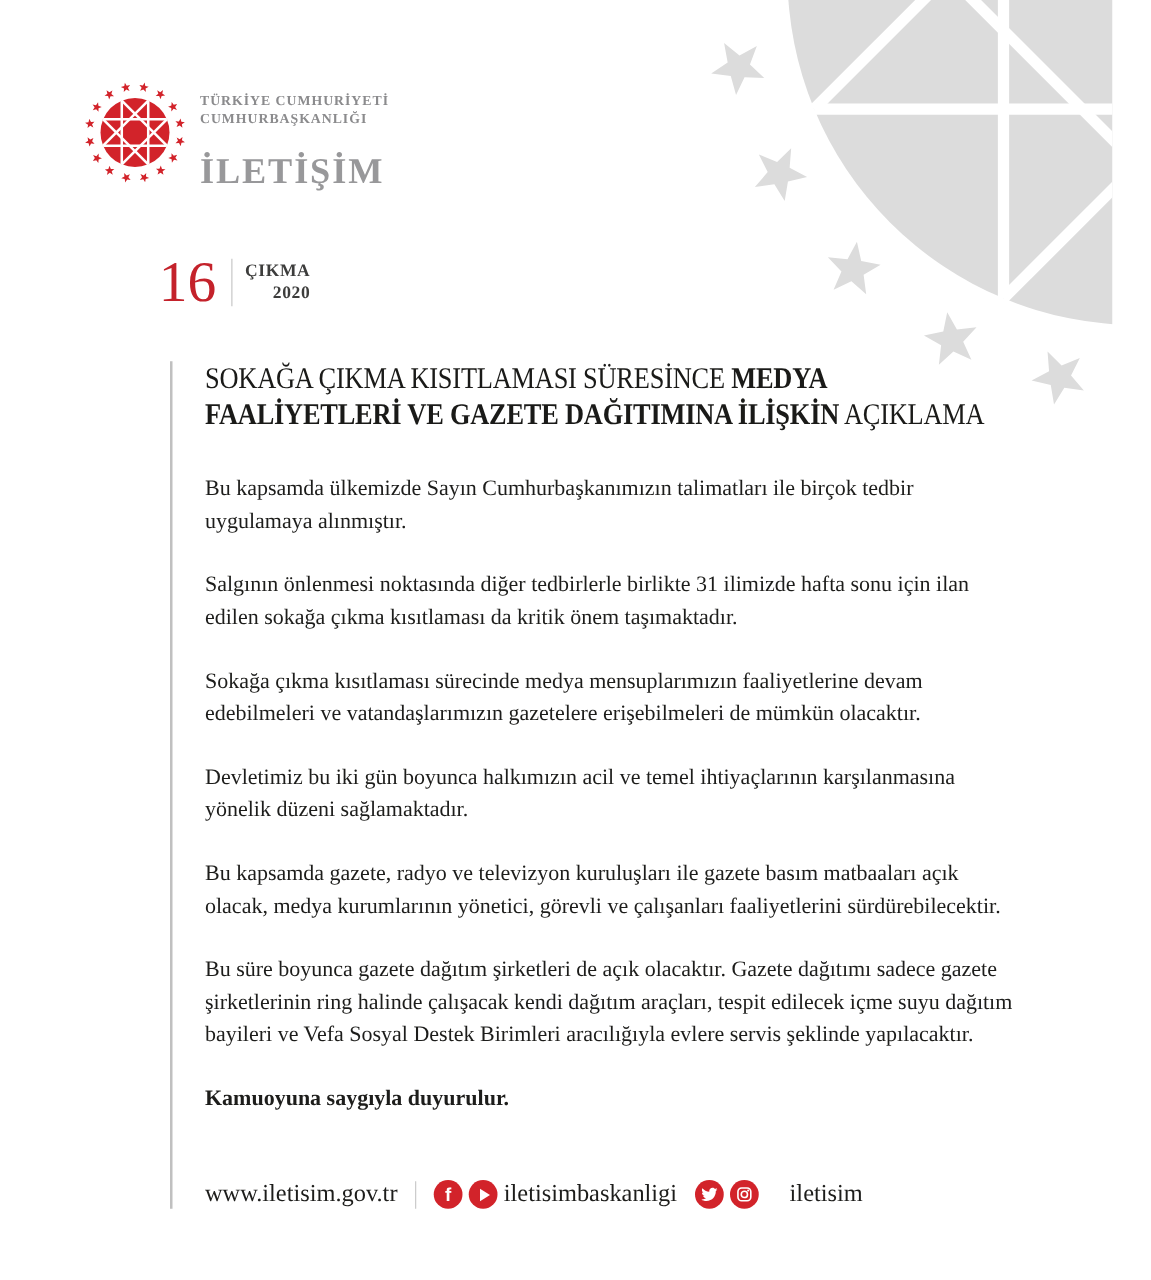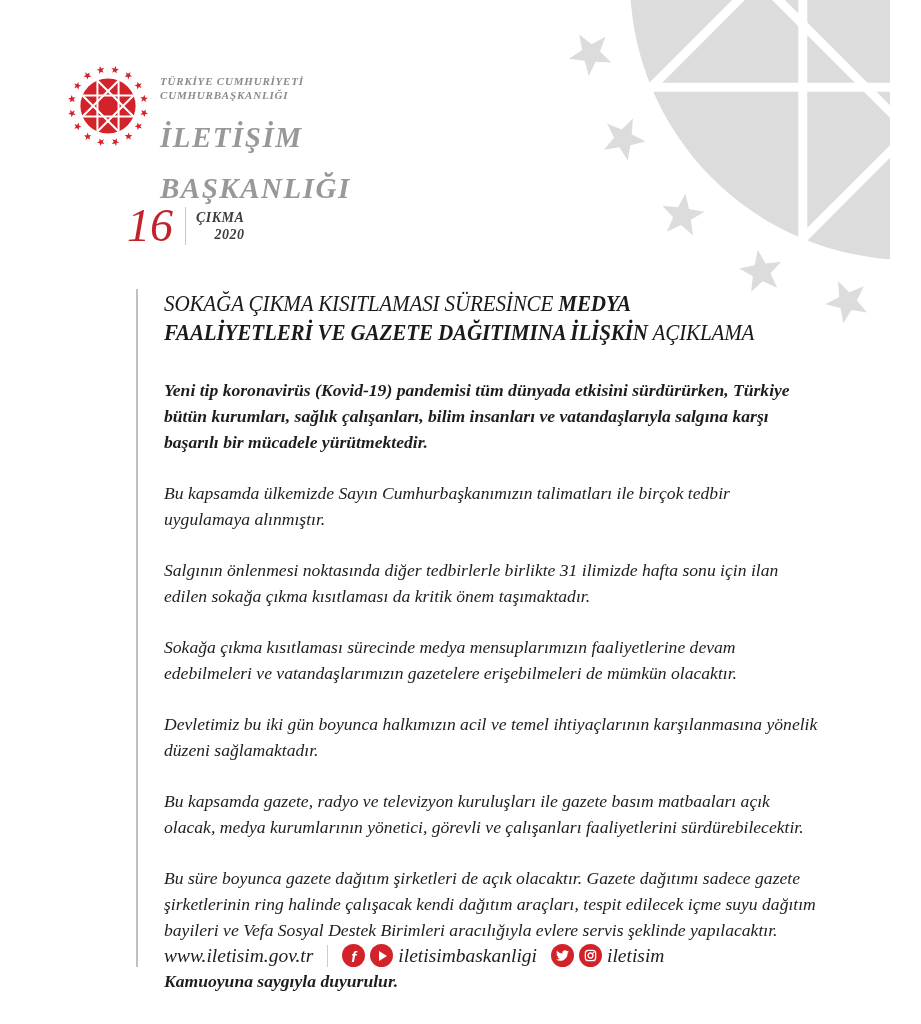--- a/index.html
+++ b/index.html
@@ -3,21 +3,20 @@
 <meta charset="utf-8">
 <style>
   html,body{margin:0;padding:0;}
   .page{
     position:relative;
     width:890px;height:1024px;
     background:#ffffff;
     overflow:hidden;
     font-family:"Liberation Serif","DejaVu Serif",serif;
     color:#1d1d1b;
-    font-style:italic;
   }
   
   #gray-emblem{position:absolute;top:0;right:0;width:330px;height:345px;}
 
   
   #logo-emblem{position:absolute;left:62px;top:60px;width:92px;height:92px;}
   .logo-text{position:absolute;left:160px;top:76px;line-height:1;}
   .logo-text .small{
     font-size:11px;letter-spacing:.8px;color:#8b8b8d;
     font-weight:bold;margin-bottom:3px;
@@ -66,21 +65,21 @@
     color:#fff;font-family:"Liberation Sans",sans-serif;
     font-weight:bold;font-size:15px;line-height:1;position:relative;top:1px;
   }
   .play-triangle{
     width:0;height:0;margin-left:2px;
     border-left:8px solid #fff;
     border-top:5px solid transparent;
     border-bottom:5px solid transparent;
   }
   .handle{margin-right:14px;}
-  .handle.last{margin-right:0;}
+  .handle.last{margin-right:0;margin-left:20px;}
 </style>
 </head>
 <body>
 
 <div class="page">
 
   <svg id="gray-emblem" viewBox="0 0 330 345">
       <circle cx="350" cy="-20" r="280" fill="#dcdcdc"></circle>
       <line x1="608.7" y1="87.2" x2="91.3" y2="87.2" stroke="#ffffff" stroke-width="9"></line>
       <line x1="457.2" y1="238.7" x2="91.3" y2="-127.2" stroke="#ffffff" stroke-width="9"></line>
@@ -122,41 +121,39 @@
       <path d="M58.44 6.56L58.95 9.59L61.93 10.30L59.21 11.72L59.45 14.78L57.26 12.63L54.43 13.80L55.80 11.06L53.81 8.72L56.84 9.18Z" fill="#d2232a"></path>
       <path d="M74.42 13.10L73.73 16.09L76.21 17.89L73.16 18.16L72.21 21.07L71.01 18.25L67.95 18.25L70.26 16.24L69.31 13.32L71.94 14.90Z" fill="#d2232a"></path>
       <path d="M86.68 25.26L84.90 27.75L86.51 30.37L83.58 29.44L81.59 31.78L81.56 28.71L78.73 27.54L81.64 26.56L81.88 23.51L83.70 25.97Z" fill="#d2232a"></path>
       <path d="M93.36 41.18L90.76 42.80L91.24 45.83L88.89 43.86L86.16 45.25L87.31 42.41L85.14 40.24L88.20 40.46L89.59 37.72L90.33 40.70Z" fill="#d2232a"></path>
     </svg>
 
   <div class="logo-text">
     <div class="small">TÜRKİYE CUMHURİYETİ</div>
     <div class="small">CUMHURBAŞKANLIĞI</div>
     <div class="big">İLETİŞİM</div>
-    <div class="big">BAŞKANLIĞI</div>
   </div>
 
   <div class="date-block">
     <span class="date-day">16</span>
     <span class="date-divider"></span>
     <span class="date-monthyear">
       <span>ÇIKMA</span><br>
       <span>2020</span>
     </span>
   </div>
 
   <div class="v-rule"></div>
 
   <div class="content">
     <h1 class="title">
       <div class="title-line"><span>SOKAĞA ÇIKMA KISITLAMASI SÜRESİNCE</span> <b>MEDYA</b></div>
       <div class="title-line"><b>FAALİYETLERİ VE GAZETE DAĞITIMINA İLİŞKİN</b> <span>AÇIKLAMA</span></div>
     </h1>
     <div id="paragraphs">
-        <p class="para bold">Yeni tip koronavirüs (Kovid-19) pandemisi tüm dünyada etkisini sürdürürken, Türkiye bütün kurumları, sağlık çalışanları, bilim insanları ve vatandaşlarıyla salgına karşı başarılı bir mücadele yürütmektedir.</p>
         <p class="para">Bu kapsamda ülkemizde Sayın Cumhurbaşkanımızın talimatları ile birçok tedbir uygulamaya alınmıştır.</p>
         <p class="para">Salgının önlenmesi noktasında diğer tedbirlerle birlikte 31 ilimizde hafta sonu için ilan edilen sokağa çıkma kısıtlaması da kritik önem taşımaktadır.</p>
         <p class="para">Sokağa çıkma kısıtlaması sürecinde medya mensuplarımızın faaliyetlerine devam edebilmeleri ve vatandaşlarımızın gazetelere erişebilmeleri de mümkün olacaktır.</p>
         <p class="para">Devletimiz bu iki gün boyunca halkımızın acil ve temel ihtiyaçlarının karşılanmasına yönelik düzeni sağlamaktadır.</p>
         <p class="para">Bu kapsamda gazete, radyo ve televizyon kuruluşları ile gazete basım matbaaları açık olacak, medya kurumlarının yönetici, görevli ve çalışanları faaliyetlerini sürdürebilecektir.</p>
         <p class="para">Bu süre boyunca gazete dağıtım şirketleri de açık olacaktır. Gazete dağıtımı sadece gazete şirketlerinin ring halinde çalışacak kendi dağıtım araçları, tespit edilecek içme suyu dağıtım bayileri ve Vefa Sosyal Destek Birimleri aracılığıyla evlere servis şeklinde yapılacaktır.</p>
         <p class="para bold">Kamuoyuna saygıyla duyurulur.</p>
       </div>
   </div>
 

